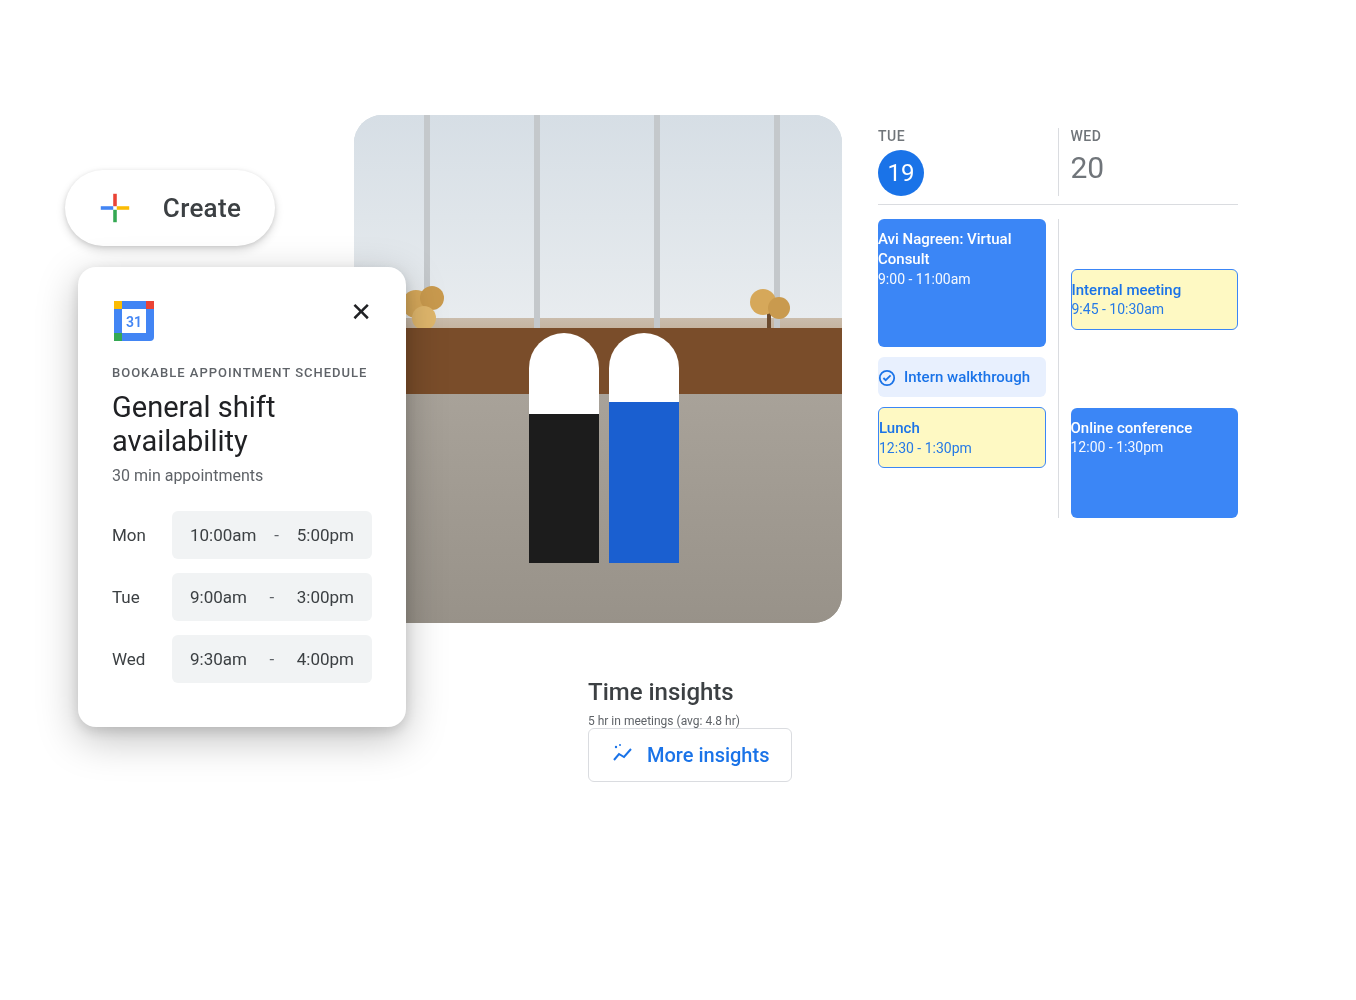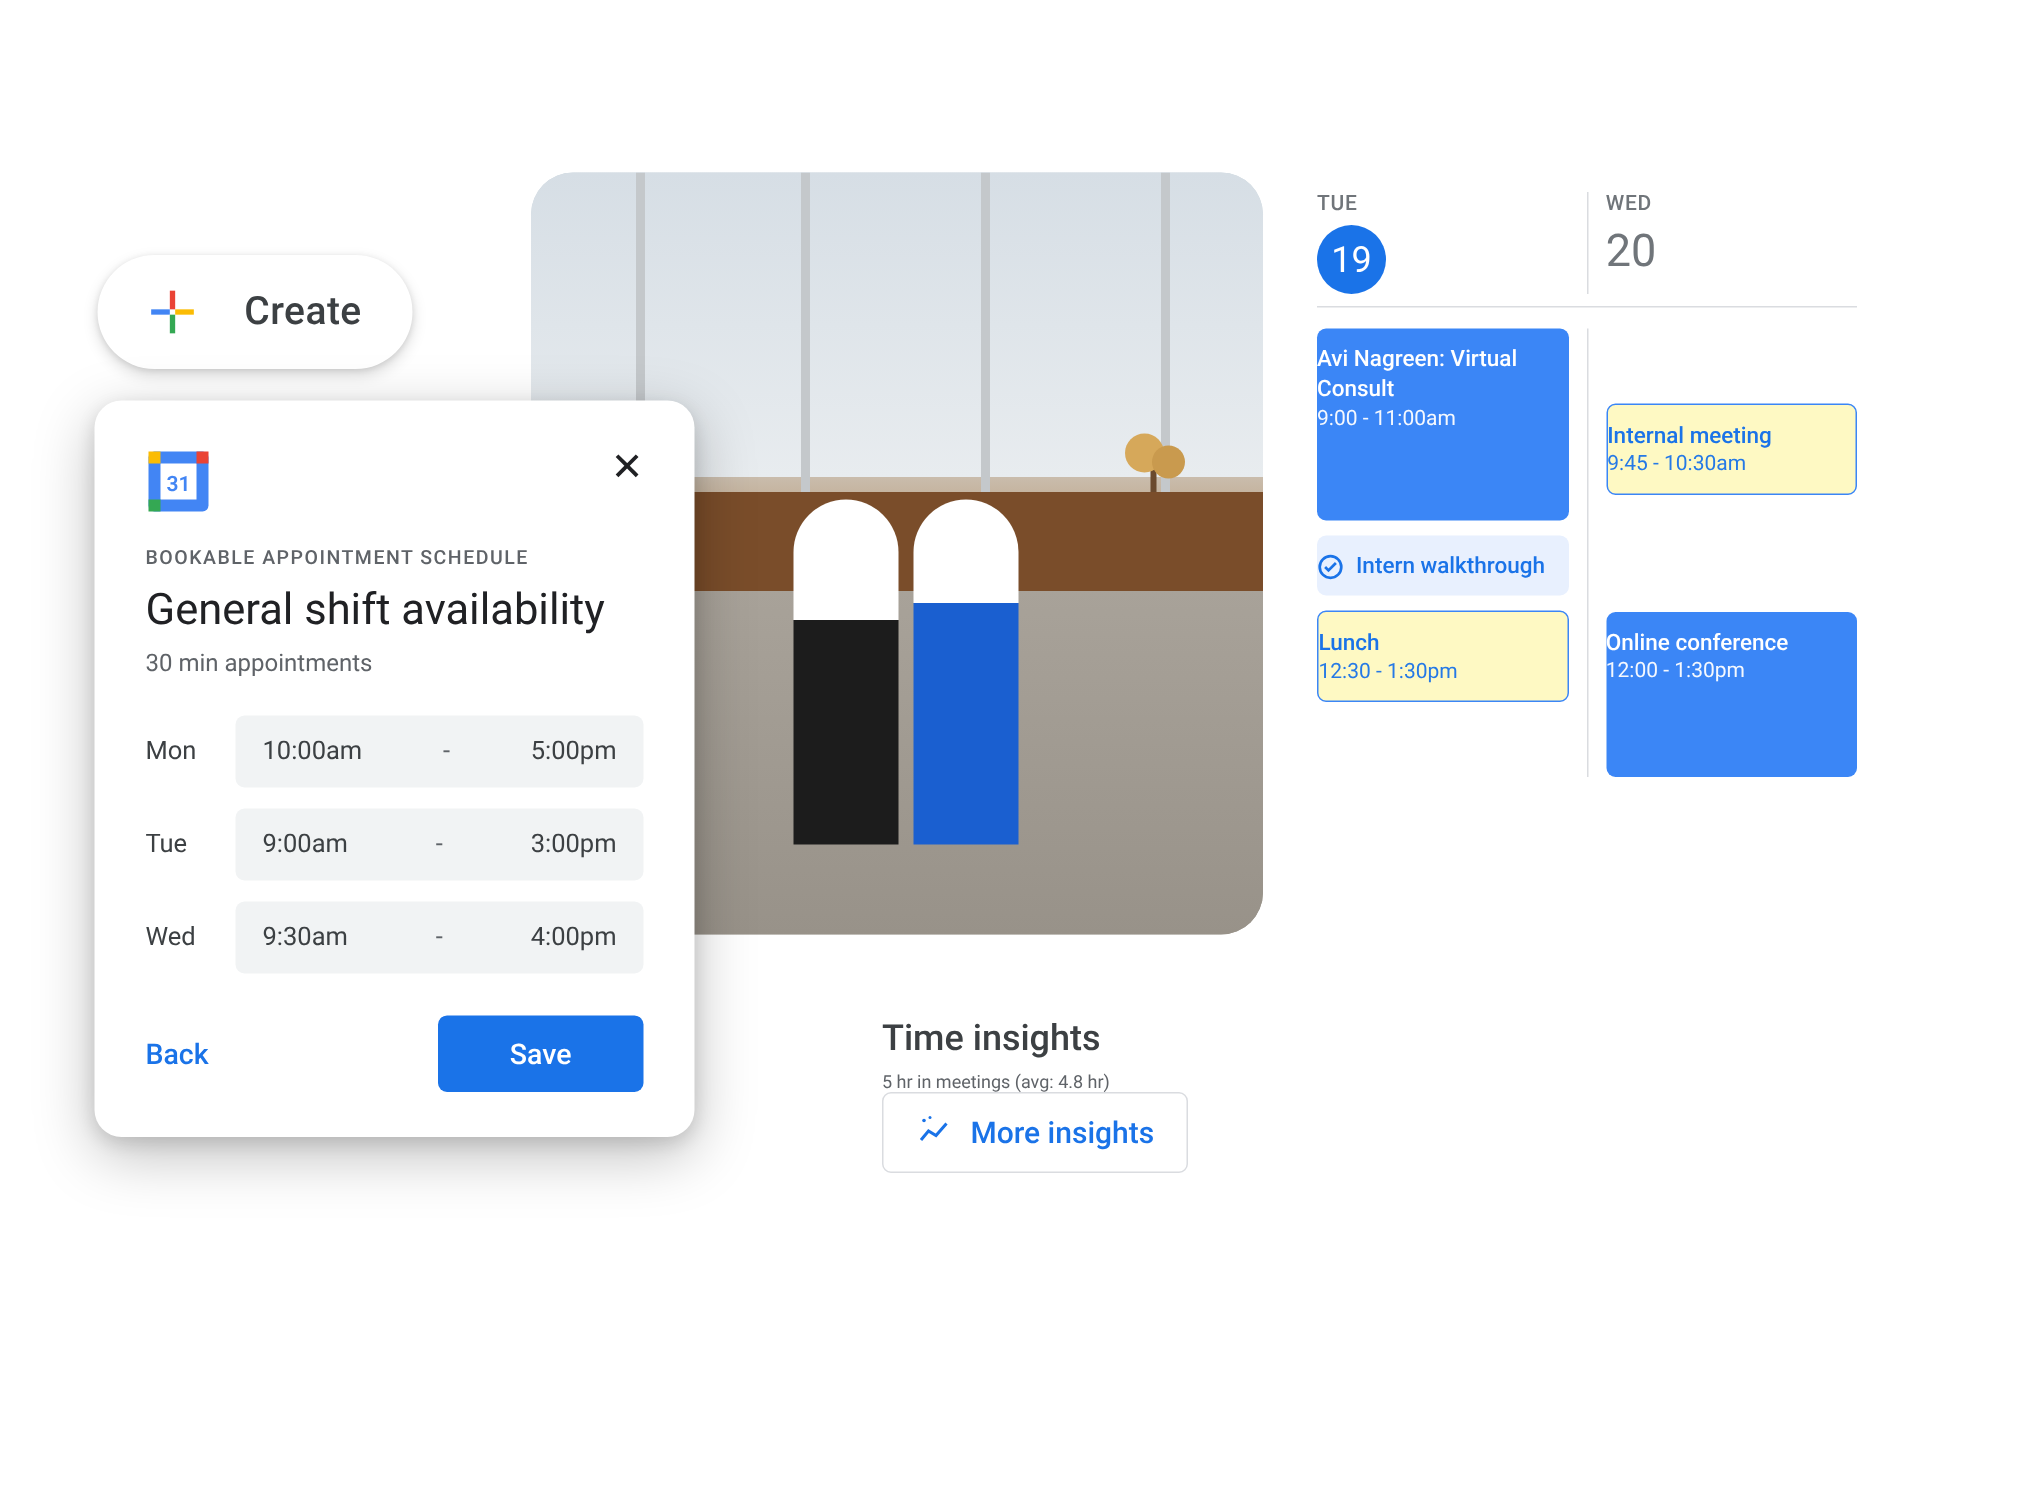--- a/index.html
+++ b/index.html
@@ -37,22 +37,22 @@
   .person.b { left:255px; background: linear-gradient(#fff 0 30%, #1a5fd0 30% 100%); }
   .pole { position:absolute; top:0; bottom:40%; width:6px; background:#c4c8cb; }
   .pole.p1{left:70px;} .pole.p2{left:180px;} .pole.p3{left:300px;} .pole.p4{left:420px;}
   .tree { position:absolute; width:60px; height:120px; bottom:45%; }
   .tree svg{width:100%;height:100%;}
   .tree.t1{left:40px;} .tree.t2{left:385px;}
 
   
   .appt-card {
     position: absolute;
-    left: 63px; top: 267px;
-    width: 400px;
+    left: 78px; top: 267px;
+    width: 328px;
     background: #fff;
     border-radius: 18px;
     box-shadow: 0 12px 40px rgba(0,0,0,.25), 0 4px 12px rgba(0,0,0,.12);
     padding: 32px 34px 30px;
   }
   .appt-head { display:flex; justify-content: space-between; align-items: flex-start; margin-bottom: 22px; }
   .cal-logo { width:44px; height:44px; }
   .close-x { font-size:26px; color:#202124; cursor:pointer; line-height:1; }
   .overline { font-size:13px; letter-spacing:1px; color:#5f6368; font-weight:500; margin-bottom:10px; }
   .appt-title { font-size:29px; color:#202124; font-weight:400; margin-bottom:8px; }
@@ -176,24 +176,20 @@
   </div>
   <div class="sched-row">
     <div class="day-label">Wed</div>
     <div class="time-box">
       <span>9:30am</span>
       <span class="dash">-</span>
       <span>4:00pm</span>
     </div>
   </div>
 
-  <div class="appt-actions">
-    <span class="back-btn">Back</span>
-    <button class="save-btn">Save</button>
-  </div>
 </div>
 
 <div class="insights">
   <div class="insights-title">Time insights</div>
   <div class="insights-sub">5 hr in meetings (avg: 4.8 hr)</div>
   <div class="more-insights">
     <svg class="sparkle-icon" viewBox="0 0 24 24" fill="none" stroke="#1a73e8" stroke-width="2">
       <path d="M3 17 L8 11 L13 14 L20 6"></path>
       <circle cx="5" cy="4" r="1.2" fill="#1a73e8" stroke="none"></circle>
       <circle cx="9" cy="2" r="1" fill="#1a73e8" stroke="none"></circle>

